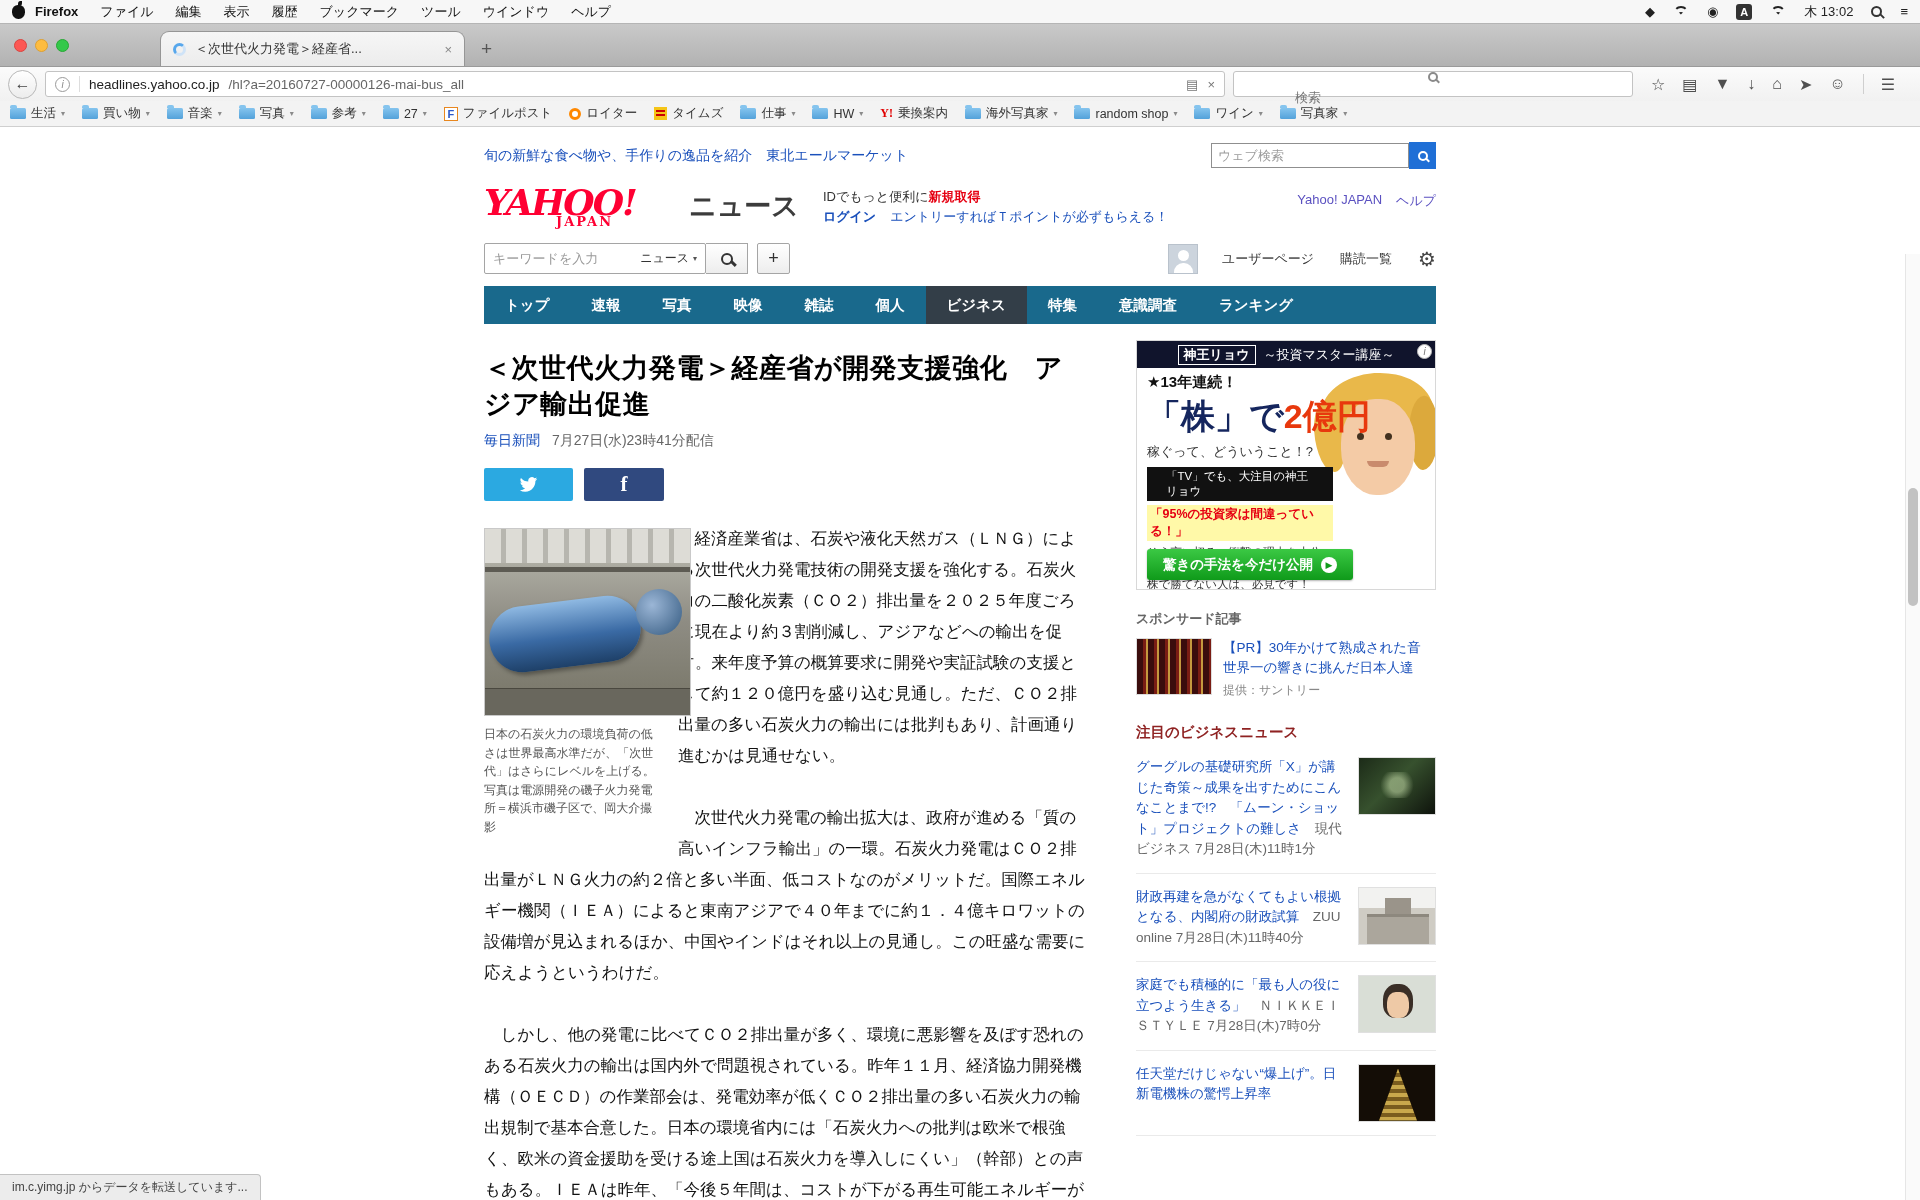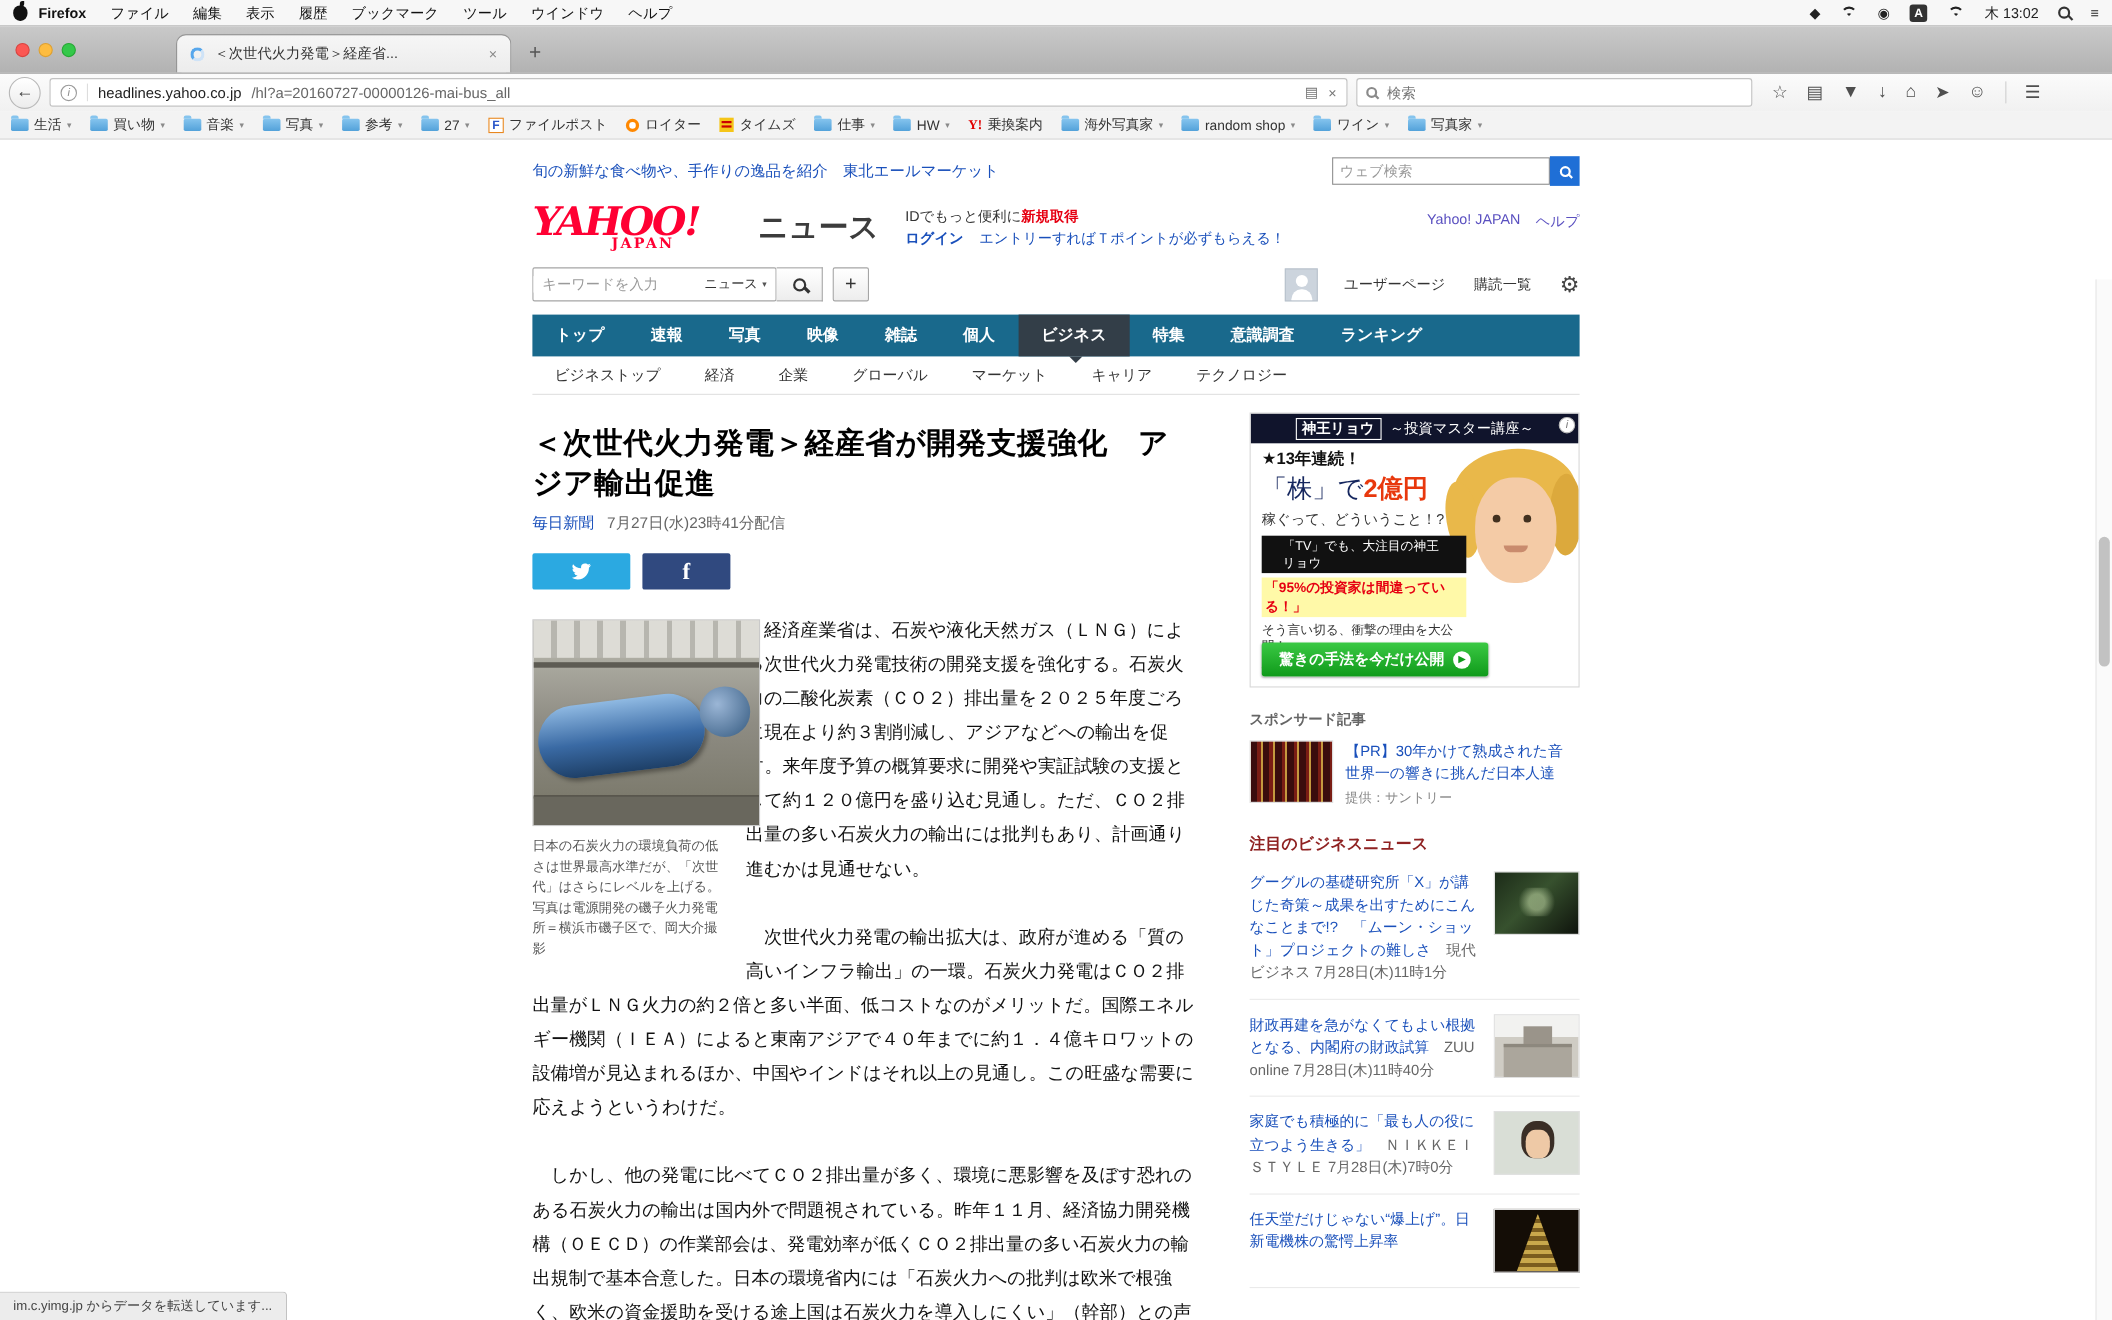--- a/index.html
+++ b/index.html
@@ -38,21 +38,21 @@
   
   .navbar{height:34px;background:linear-gradient(#fbfbfb,#f1f1f1);display:flex;align-items:center;padding:0 8px;gap:8px;}
   .backbtn{width:29px;height:29px;border-radius:50%;border:1px solid #b8b8b8;background:linear-gradient(#fff,#ececec);display:flex;align-items:center;justify-content:center;font-size:16px;color:#444;flex:none;}
   .urlbar{width:1180px;height:26px;background:#fff;border:1px solid #c3c3c3;border-radius:3px;display:flex;align-items:center;padding:0 9px;gap:9px;font-size:13.5px;}
   .info-ic{width:15px;height:15px;border:1px solid #9a9a9a;border-radius:50%;color:#8a8a8a;font-size:10px;display:flex;align-items:center;justify-content:center;font-style:italic;flex:none;}
   .url-sep{width:1px;height:16px;background:#ddd;}
   .url-host{color:#222;}
   .url-path{color:#666;}
   .url-spacer{flex:1;}
   .url-ic{color:#777;font-size:13px;}
-  .ffsearch{width:360px;height:26px;background:#fff;border:1px solid #c3c3c3;border-radius:3px;display:flex;align-items:center;padding:0 8px;gap:7px;}
+  .ffsearch{width:400px;height:26px;background:#fff;border:1px solid #c3c3c3;border-radius:3px;display:flex;align-items:center;padding:0 8px;gap:7px;flex-direction:column;}
   .ffsearch .ph{color:#9a9a9a;font-size:13px;border:none;outline:none;width:280px;font-family:inherit;background:transparent;}
   .mag-gray{width:10px;height:10px;border:2px solid #8a8a8a;border-radius:50%;position:relative;flex:none;}
   .mag-gray::after{content:"";position:absolute;width:5px;height:2px;background:#8a8a8a;transform:rotate(45deg);right:-4px;bottom:-2px;}
   .tool-ics{display:flex;align-items:center;gap:17px;margin-left:10px;font-size:16px;color:#4f4f4f;}
   .tool-sep{width:1px;height:20px;background:#cfcfcf;}
   
   .bmbar{height:26px;background:#f3f3f3;border-bottom:1px solid #cfcfcf;display:flex;align-items:center;padding:0 10px;gap:17px;font-size:12.5px;color:#333;}
   .bm{display:flex;align-items:center;gap:5px;white-space:nowrap;}
   .bm .caret{font-size:8px;color:#8a8a8a;}
   .fold{width:16px;height:11px;background:linear-gradient(#85c4ee,#53a2da);border-radius:1.5px;position:relative;flex:none;}
@@ -139,21 +139,21 @@
   .ad-info{position:absolute;right:3px;top:3px;width:15px;height:15px;border-radius:50%;background:#fff;color:#777;border:1px solid #bbb;font-size:10px;font-style:italic;display:flex;align-items:center;justify-content:center;z-index:5;}
   .ad-face{position:absolute;right:-4px;top:32px;width:118px;height:180px;}
   .hair{position:absolute;left:0;top:0;width:112px;height:78px;background:#e9b84a;border-radius:55% 55% 45% 45%;transform:rotate(-4deg);}
   .hair::before{content:"";position:absolute;left:-8px;top:26px;width:30px;height:70px;background:#e9b84a;border-radius:40% 60% 40% 60%;}
   .hair::after{content:"";position:absolute;right:-4px;top:26px;width:30px;height:74px;background:#dca93c;border-radius:60% 40% 60% 40%;}
   .face{position:absolute;left:20px;top:26px;width:74px;height:96px;background:#f4cba6;border-radius:46% 46% 48% 48%;}
   .face::before{content:"";position:absolute;left:16px;top:34px;width:7px;height:7px;border-radius:50%;background:#42311f;box-shadow:28px 0 0 #42311f;}
   .face::after{content:"";position:absolute;left:26px;top:62px;width:22px;height:6px;border-radius:0 0 10px 10px;background:#c98b6d;}
   .ad-body{position:absolute;left:10px;top:32px;width:186px;}
   .ad-l1{font-size:15px;font-weight:bold;color:#111;}
-  .ad-l2{font-size:23px;font-weight:normal;color:#15265e;margin-top:2px;white-space:nowrap;}
+  .ad-l2{font-size:34px;font-weight:bold;color:#15265e;margin-top:2px;white-space:nowrap;}
   .ad-l2 b{color:#e8380d;}
   .ad-l3{font-size:13px;color:#333;margin-top:3px;}
   .ad-l4{display:inline-block;background:#111;color:#fff;font-size:11.5px;padding:2px 19px;margin-top:6px;}
   .ad-l5{display:inline-block;background:#fff9a8;color:#e60012;font-weight:bold;font-size:12.5px;padding:1px 3px;margin-top:4px;}
   .ad-l6{font-size:11.5px;color:#333;margin-top:4px;}
   .ad-l7{font-size:11.5px;color:#333;margin-top:2px;}
   .ad-btn{position:absolute;left:10px;bottom:9px;width:206px;height:31px;background:linear-gradient(#3bc944,#0f9a1a);border-radius:3px;color:#fff;font-size:13.5px;font-weight:bold;display:flex;align-items:center;justify-content:center;gap:8px;box-shadow:0 1px 2px rgba(0,0,0,.3);}
   .play{width:16px;height:16px;border-radius:50%;background:#fff;color:#0f9a1a;font-size:9px;display:flex;align-items:center;justify-content:center;}
   
   .sp-head{font-size:13px;font-weight:bold;color:#666;margin:20px 0 10px;}
@@ -391,30 +391,20 @@
       <span class="ntab">速報</span>
       <span class="ntab">写真</span>
       <span class="ntab">映像</span>
       <span class="ntab">雑誌</span>
       <span class="ntab">個人</span>
       <span class="ntab active">ビジネス</span>
       <span class="ntab">特集</span>
       <span class="ntab">意識調査</span>
       <span class="ntab">ランキング</span>
     </div>
-    <div class="ysubnav">
-      <span class="tri"></span>
-      <span class="stab">ビジネストップ</span>
-      <span class="stab">経済</span>
-      <span class="stab">企業</span>
-      <span class="stab">グローバル</span>
-      <span class="stab">マーケット</span>
-      <span class="stab">キャリア</span>
-      <span class="stab">テクノロジー</span>
-    </div>
 
     <div class="maingrid">
 
       <div class="artcol">
         <h1 class="arttitle">＜次世代火力発電＞経産省が開発支援強化　アジア輸出促進</h1>
         <div class="artmeta">
           <span class="src">毎日新聞</span>
           <span class="dt">7月27日(水)23時41分配信</span>
         </div>
         <div class="sharerow">

